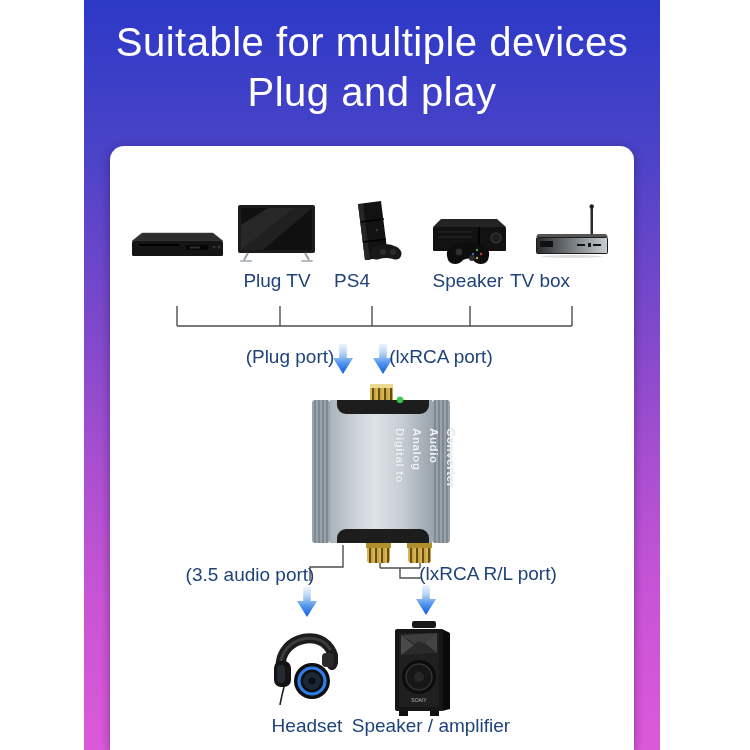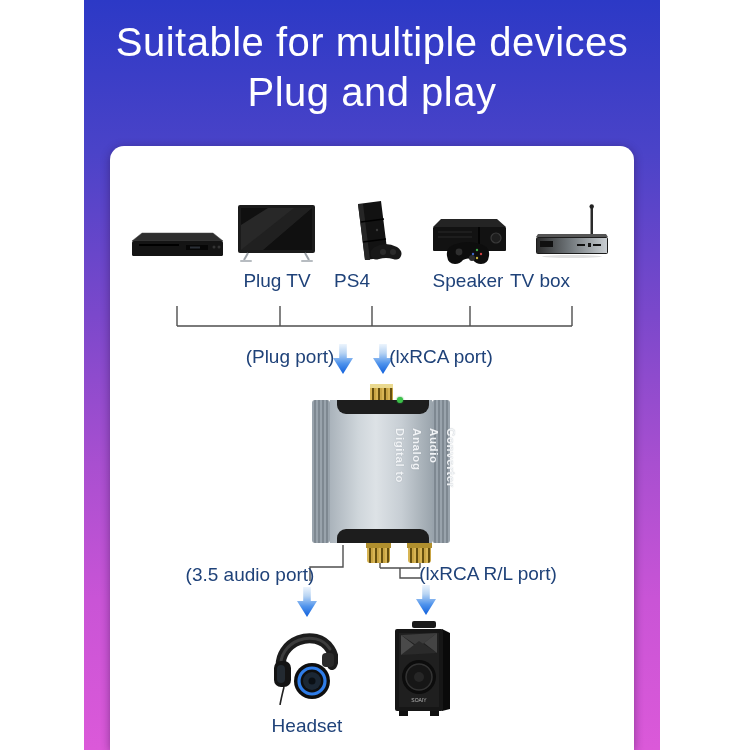--- a/index.html
+++ b/index.html
@@ -195,14 +195,15 @@
     <polygon points="47,12 47,32 34,22" fill="#444"></polygon>
     <circle cx="29" cy="56" r="17" fill="#0c0c0c"></circle>
     <circle cx="29" cy="56" r="13" fill="#161616" stroke="#333" stroke-width="1.5"></circle>
     <circle cx="29" cy="56" r="5" fill="#262626"></circle>
     <text x="29" y="81" font-size="5" fill="#b9b9b9" text-anchor="middle" font-family="Liberation Sans, sans-serif">SOAIY</text>
     <rect x="9" y="90" width="9" height="5" fill="#111"></rect>
     <rect x="40" y="90" width="9" height="5" fill="#111"></rect>
   </svg>
 
   <div class="lbl" style="left:307px;top:715px">Headset</div>
+  <div class="lbl" style="left:431px;top:715px">Speaker / amplifier</div>
 
 </div>
 
 </body></html>

